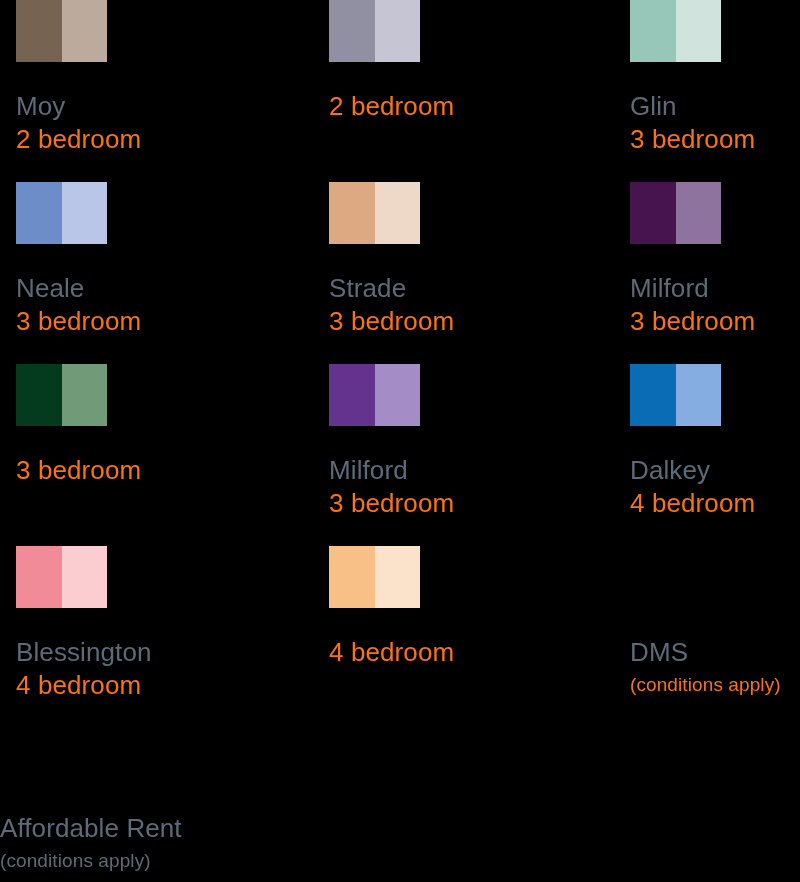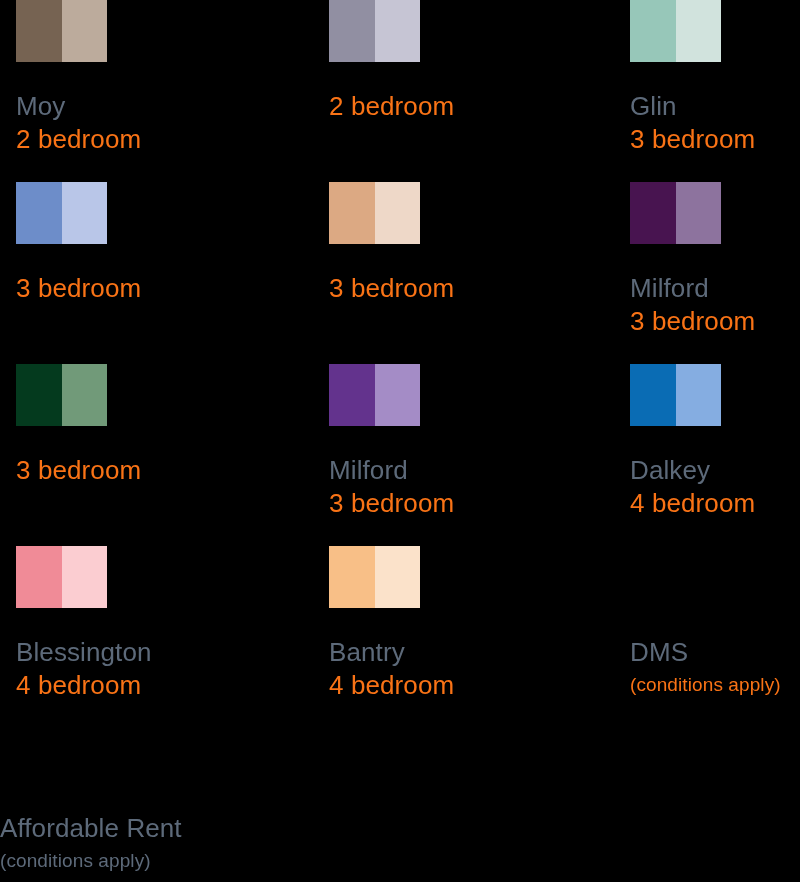--- a/index.html
+++ b/index.html
@@ -147,29 +147,31 @@
     </div>
   </div>
 
   <div class="legend-row row-1">
     <div class="legend-item col-0">
       <div class="swatch">
         <div class="swatch-half" style="background: rgb(109, 141, 201);"></div>
         <div class="swatch-half" style="background: rgb(185, 198, 232);"></div>
       </div>
       <div class="item-text">
+        <span class="item-name">Neale</span>
         <span class="item-sub">3 bedroom</span>
       </div>
     </div>
     <div class="legend-item col-1">
       <div class="swatch">
         <div class="swatch-half" style="background: rgb(220, 169, 131);"></div>
         <div class="swatch-half" style="background: rgb(238, 216, 200);"></div>
       </div>
       <div class="item-text">
+        <span class="item-name">Strade</span>
         <span class="item-sub">3 bedroom</span>
       </div>
     </div>
     <div class="legend-item col-2">
       <div class="swatch">
         <div class="swatch-half" style="background: rgb(72, 20, 80);"></div>
         <div class="swatch-half" style="background: rgb(141, 115, 158);"></div>
       </div>
       <div class="item-text">
         <span class="item-name">Milford</span>
@@ -220,21 +222,20 @@
         <span class="item-name">Blessington</span>
         <span class="item-sub">4 bedroom</span>
       </div>
     </div>
     <div class="legend-item col-1">
       <div class="swatch">
         <div class="swatch-half" style="background: rgb(248, 191, 135);"></div>
         <div class="swatch-half" style="background: rgb(251, 226, 202);"></div>
       </div>
       <div class="item-text">
-        <span class="item-name">Bantry</span>
         <span class="item-sub">4 bedroom</span>
       </div>
     </div>
     <div class="legend-item col-2">
 
       <div class="item-text">
         <span class="item-name">DMS</span>
         <span class="item-sub small">(conditions apply)</span>
       </div>
     </div>

